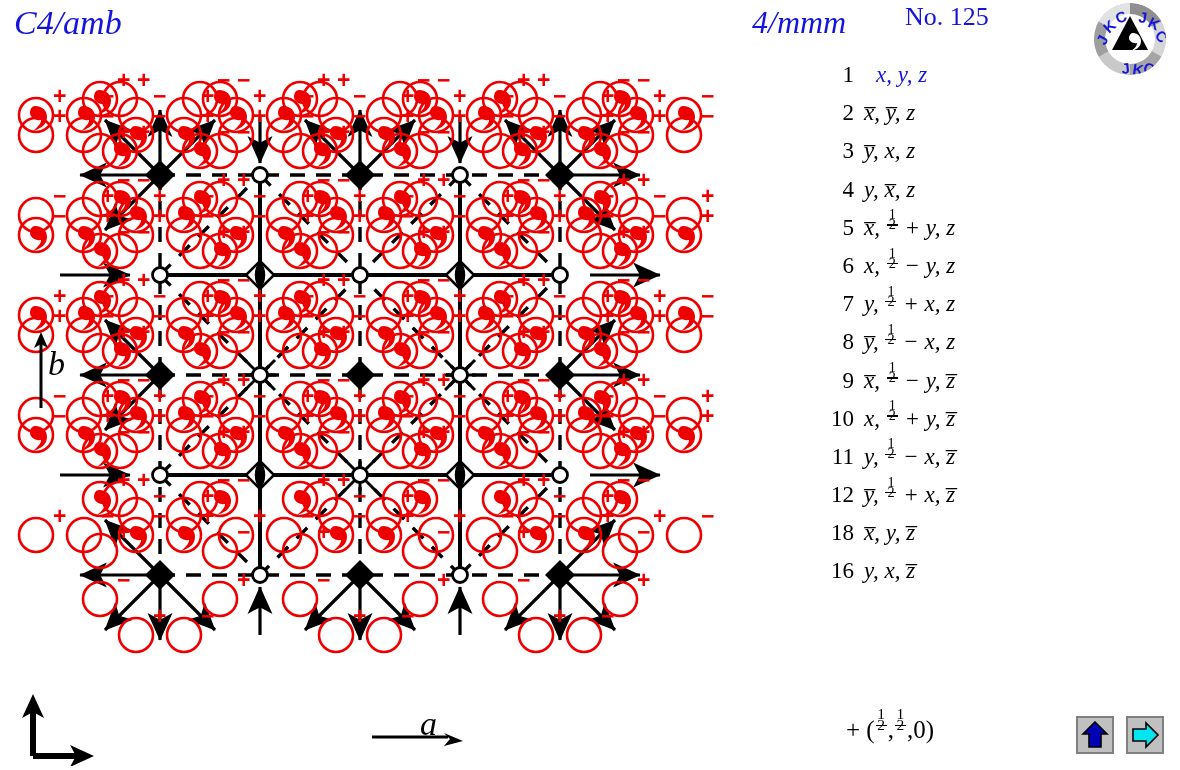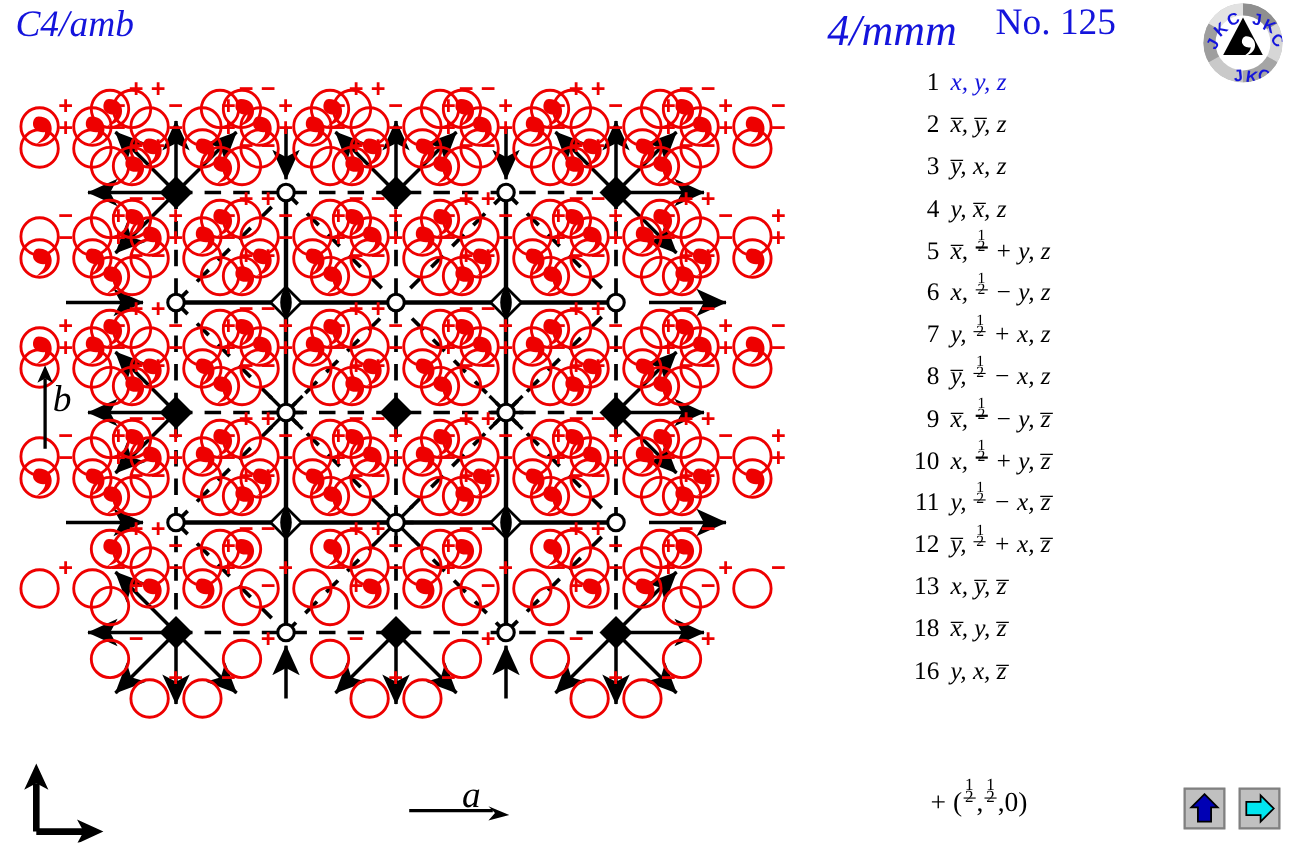--- a/index.html
+++ b/index.html
@@ -8,22 +8,22 @@
     width:1180px;height:770px;background:#ffffff;
     font-family:"Liberation Serif", serif;
     overflow:hidden;position:relative;
   }
   .page{position:absolute;left:0;top:0;width:1180px;height:624px;}
 
   
   .hdr{position:absolute;color:#1414dc;font-style:italic;white-space:nowrap;}
   #hm-short{left:14px;  top:4px;  font-size:34px;}
   #hm-full { left:328px; top:4px;  font-size:32px;}
-  #pointgrp{left:752px; top:4px;  font-size:40px;}
-  #sgnum   {left:905px; top:2px;  font-size:34px;font-style:normal;}
+  #pointgrp{left:752px; top:4px;  font-size:32px;}
+  #sgnum   {left:905px; top:2px;  font-size:26px;font-style:normal;}
 
   
   #logo{position:absolute;left:1092px;top:2px;width:76px;height:74px;}
 
   
   #diagram{position:absolute;left:0px;top:55px;width:820px;height:660px;}
 
   
   .axlbl{position:absolute;font-style:italic;font-size:34px;color:#000;}
   #lbl-b{left:48px;top:345px;}
@@ -777,21 +777,21 @@
   <svg style="position:absolute;left:16px;top:690px;width:80px;height:76px" viewBox="0 0 80 76">
     <line x1="17" y1="66" x2="17" y2="22" stroke="#000" stroke-width="6"></line>
     <line x1="17" y1="66" x2="62" y2="66" stroke="#000" stroke-width="6"></line>
     <path d="M17 4 L28 28 L17 22 L6 28 Z" fill="#000"></path>
     <path d="M78 66 L54 77 L60 66 L54 55 Z" fill="#000"></path>
   </svg>
 
   <div id="ops">
       <div class="op first">
         <span class="num">1</span>
-        <span class="expr" style="color: rgb(20, 20, 220);">x, y, z</span>
+        <span class="expr" style="color: rgb(20, 20, 220); margin-left: 12px;">x, y, z</span>
       </div>
       <div class="op">
         <span class="num">2</span>
         <span class="expr">x̅, y̅, z</span>
       </div>
       <div class="op">
         <span class="num">3</span>
         <span class="expr">y̅, x, z</span>
       </div>
       <div class="op">
@@ -822,24 +822,20 @@
         <span class="num">10</span>
         <span class="expr">x, <span class="frac"><span class="n">1</span><span class="bar"></span><span class="d">2</span></span> + y, z̅</span>
       </div>
       <div class="op">
         <span class="num">11</span>
         <span class="expr">y, <span class="frac"><span class="n">1</span><span class="bar"></span><span class="d">2</span></span> − x, z̅</span>
       </div>
       <div class="op">
         <span class="num">12</span>
         <span class="expr">y̅, <span class="frac"><span class="n">1</span><span class="bar"></span><span class="d">2</span></span> + x, z̅</span>
-      </div>
-      <div class="op">
-        <span class="num">13</span>
-        <span class="expr">x, y̅, z̅</span>
       </div>
       <div class="op">
         <span class="num">18</span>
         <span class="expr">x̅, y, z̅</span>
       </div>
       <div class="op">
         <span class="num">16</span>
         <span class="expr">y, x, z̅</span>
       </div>
     </div>

